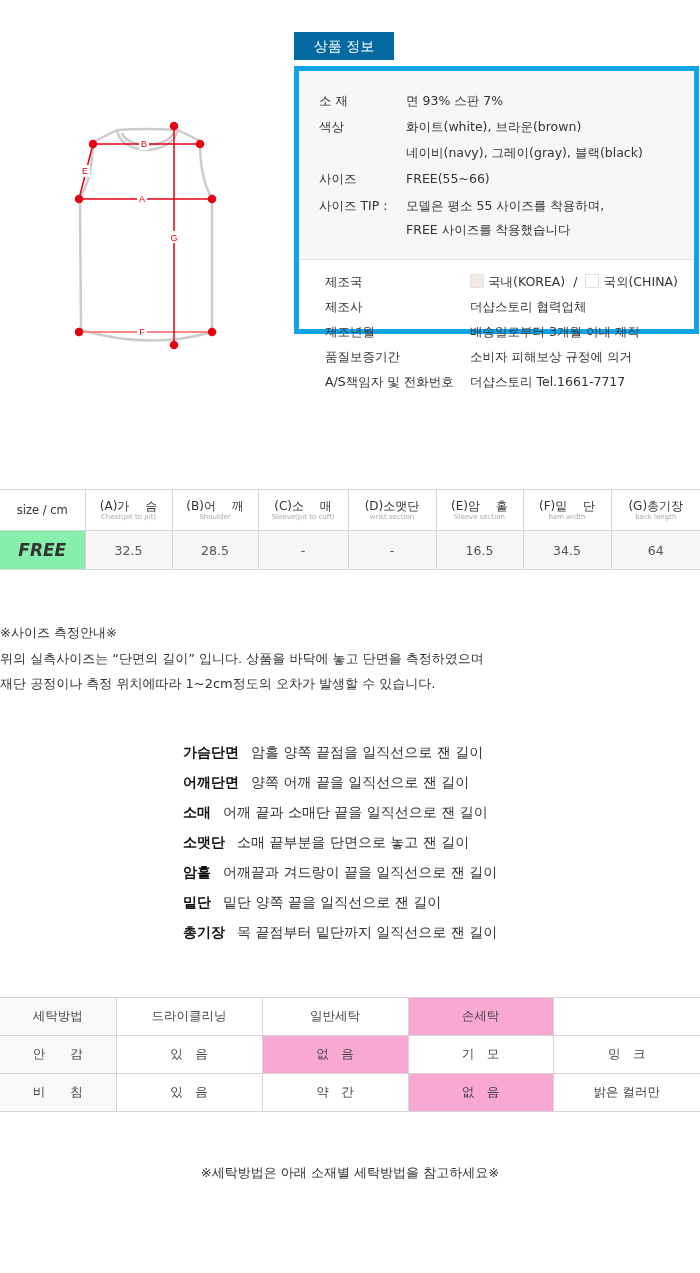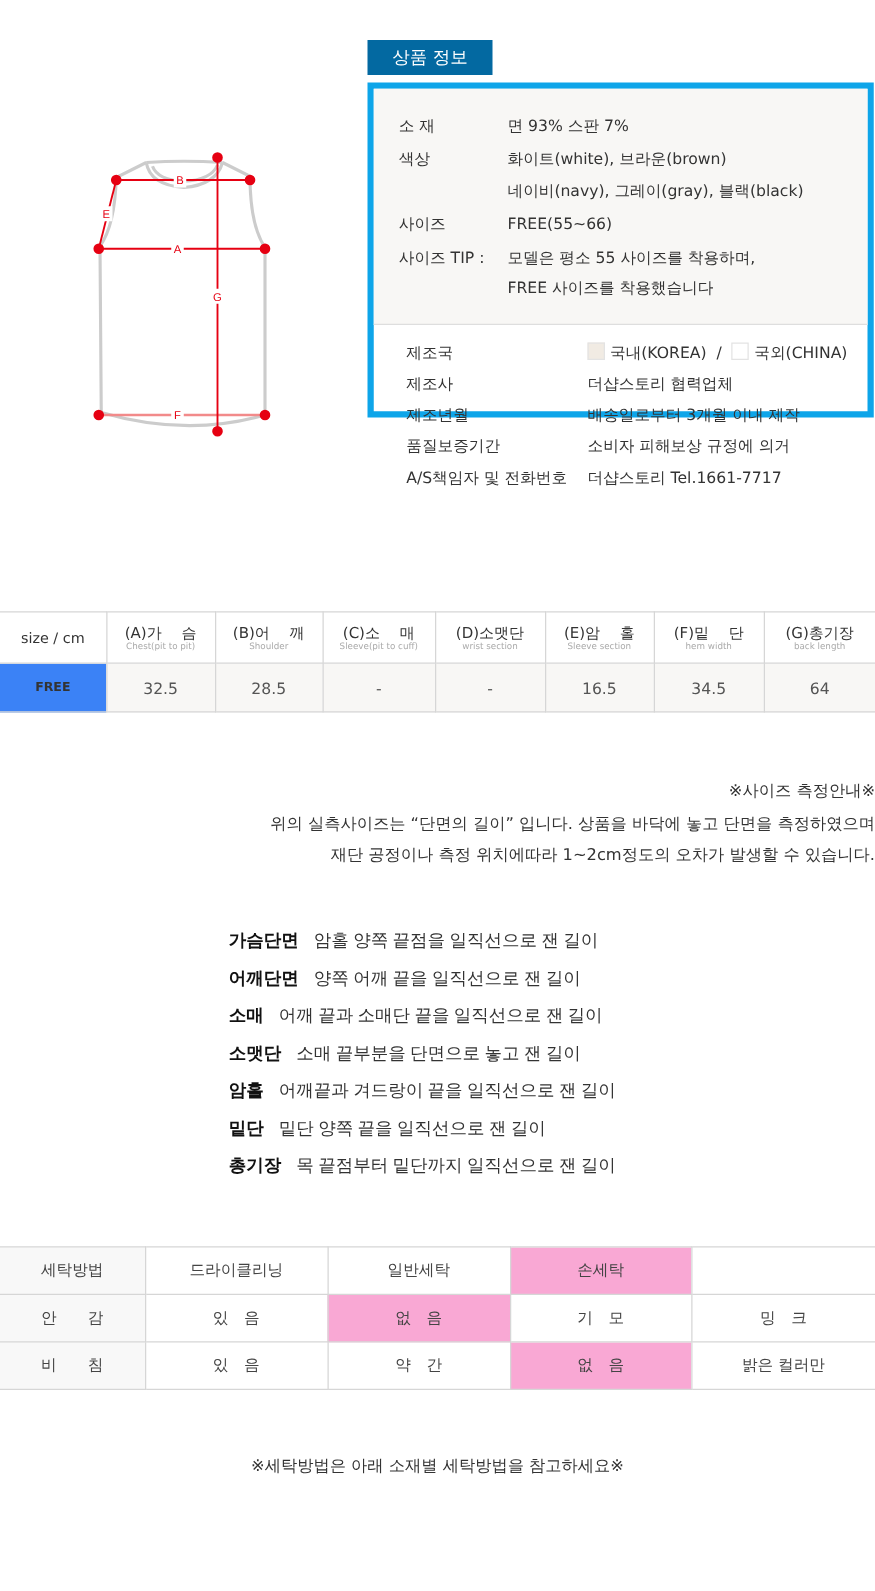--- a/index.html
+++ b/index.html
@@ -30,32 +30,32 @@
   .chk { display: inline-block; width: 14px; height: 14px; vertical-align: -2px; margin-right: 4px; border: 1px solid #e3e3e3; }
   .chk.on { background: #f1ebe3; }
   .chk.off { background: #fff; }
   .sep { margin: 0 8px; }
 
   
   .size-table { position: absolute; left: 0; top: 489px; width: 700px; border-collapse: collapse; table-layout: fixed; }
   .size-table td { border: 1px solid #d6d6d6; text-align: center; vertical-align: middle; }
   .size-table tr.head td { height: 41px; background: #fff; }
   .size-table tr.body td { height: 39px; background: #f8f7f5; font-size: 12.5px; color: #555; }
-  .size-table tr.body td.first { background: #3b82f6; font-weight: bold; font-size: 10px; color: #333; }
+  .size-table tr.body td.first { background: #86efac; font-weight: bold; font-size: 17px; color: #333; font-style: italic; }
   .size-table td.first { font-size: 11.5px; color: #333; }
   .hd-main { display: block; font-size: 12px; color: #333; line-height: 14px; }
   .hd-sub { display: block; font-size: 7px; color: #aaa; line-height: 9px; }
   .size-table td:first-child { border-left: none; }
   .size-table td:last-child { border-right: none; }
 
   
-  .notice { position: absolute; left: 0; width: 700px; text-align: right; font-size: 13px; color: #333; }
-
-  
-  .defs { position: absolute; left: 183px; top: 744px; font-family: Liberation Serif, serif; }
+  .notice { position: absolute; left: 0; width: 700px; text-align: left; font-size: 13px; color: #333; }
+
+  
+  .defs { position: absolute; left: 183px; top: 744px; }
   .def-row { height: 30px; font-size: 14px; color: #333; white-space: nowrap; }
   .def-term { font-weight: bold; color: #111; margin-right: 12px; }
 
   
   .care-table { position: absolute; left: 0; top: 997px; width: 700px; border-collapse: collapse; table-layout: fixed; }
   .care-table td { border: 1px solid #d6d6d6; height: 38px; text-align: center; font-size: 12.5px; color: #444; background: #fff; }
   .care-table td.rowhead { background: #f8f8f8; }
   .care-table td.hl { background: #f9a8d4; }
   .care-table td:first-child { border-left: none; }
   .care-table td:last-child { border-right: none; }

